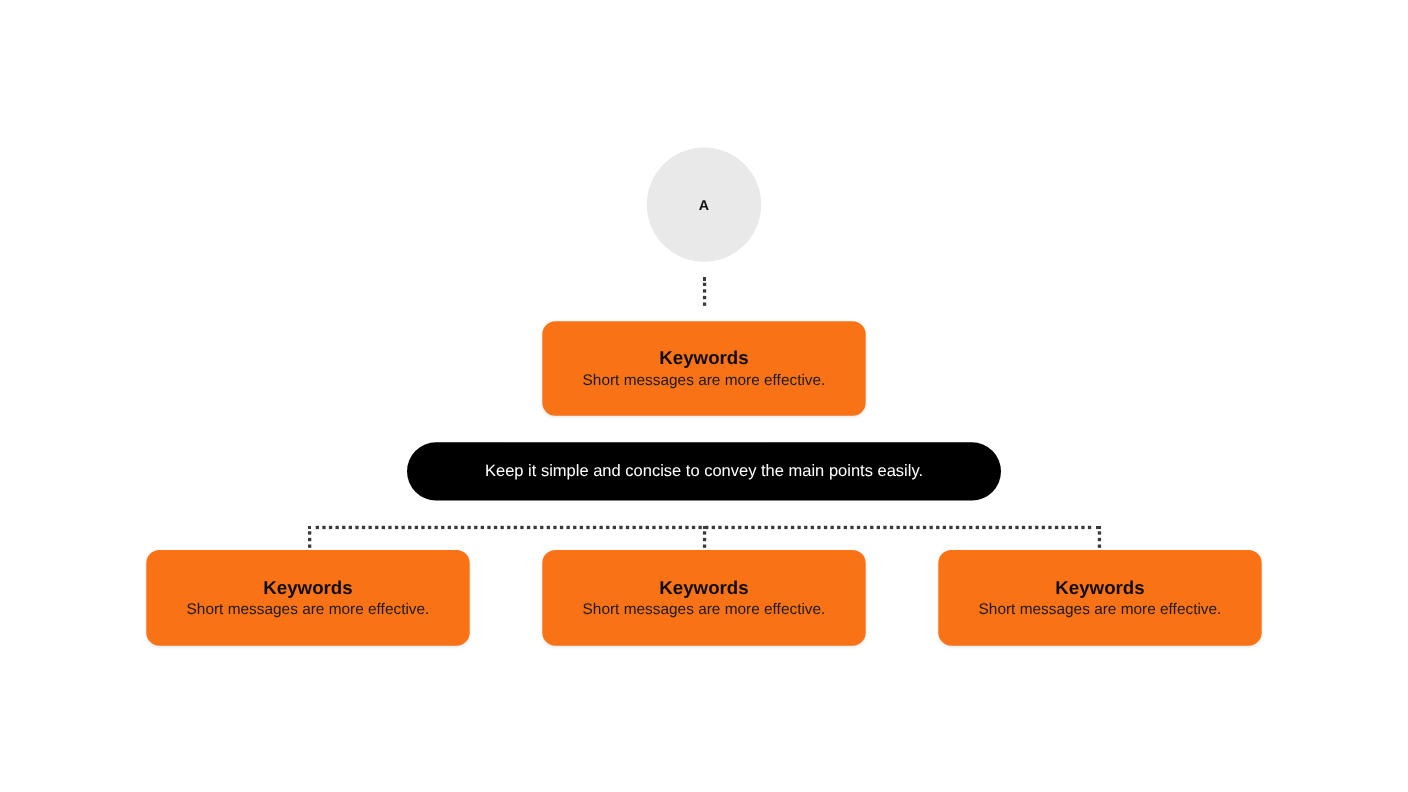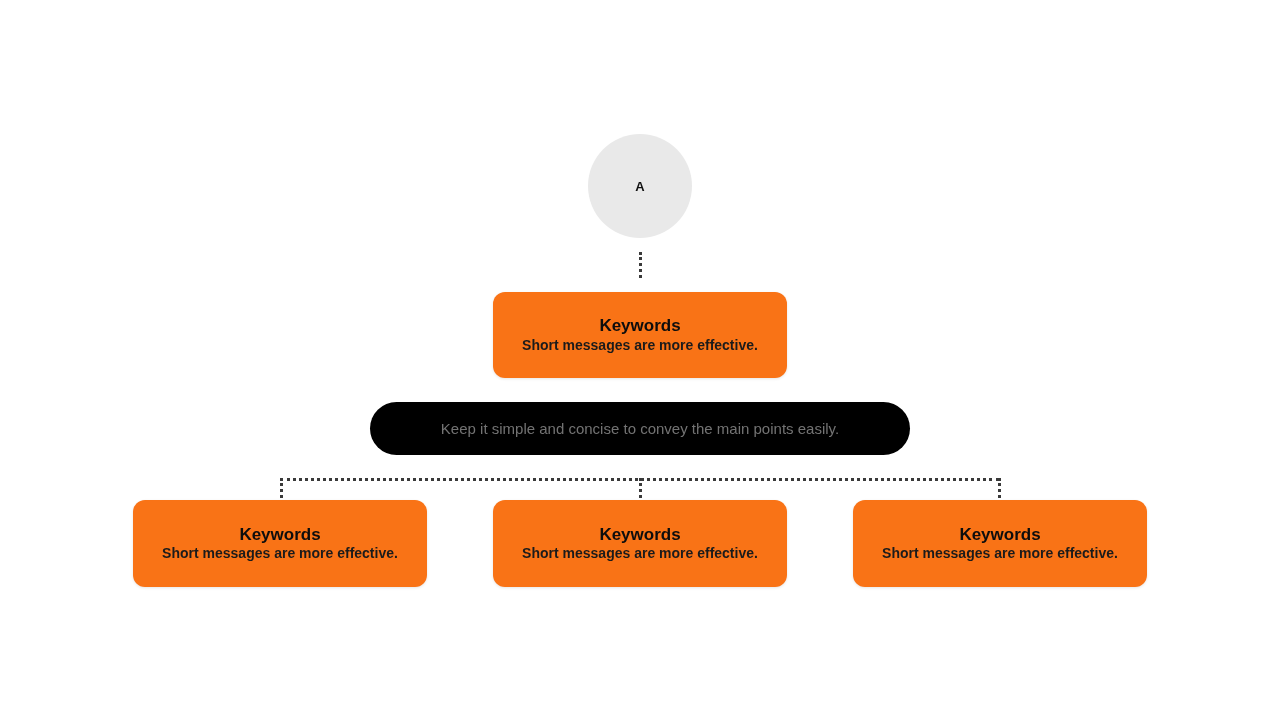--- a/index.html
+++ b/index.html
@@ -95,21 +95,21 @@
   }
   .card-title {
     font-size: 17px;
     font-weight: bold;
     color: #0d0d0d;
     line-height: 1.2;
     text-align: center;
   }
   .card-desc {
     font-size: 14px;
-    font-weight: bold;
+    font-weight: normal;
     color: #1b1b1b;
     line-height: 1.2;
     text-align: left;
   }
 
   .card-top {
     left: 493px;
     top: 292px;
     width: 294px;
     height: 86px;
@@ -143,21 +143,21 @@
     border-radius: 27px;
     background: #000000;
     display: flex;
     align-items: center;
     justify-content: center;
     box-sizing: border-box;
     padding: 0 22px;
   }
   .pill-text {
     font-size: 15px;
-    color: #737373;
+    color: #ffffff;
     line-height: 1.2;
     text-align: center;
   }
 </style>
 </head>
 <body>
 
 <div class="canvas">
 
   <div class="avatar">

